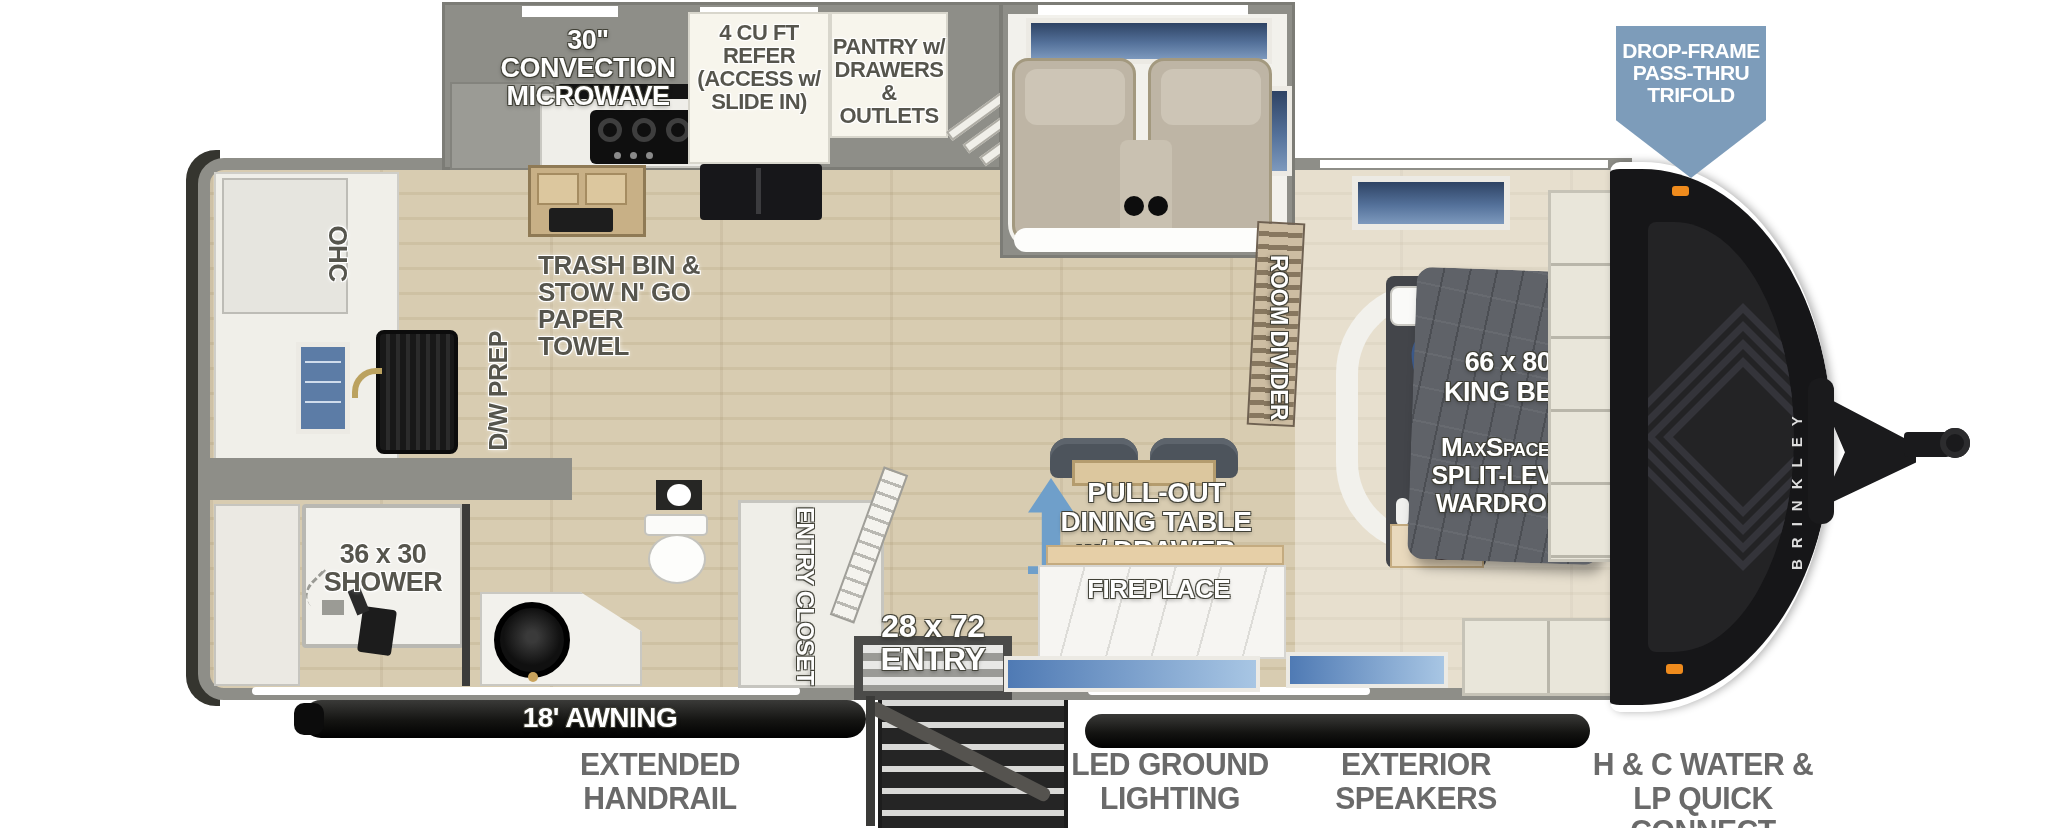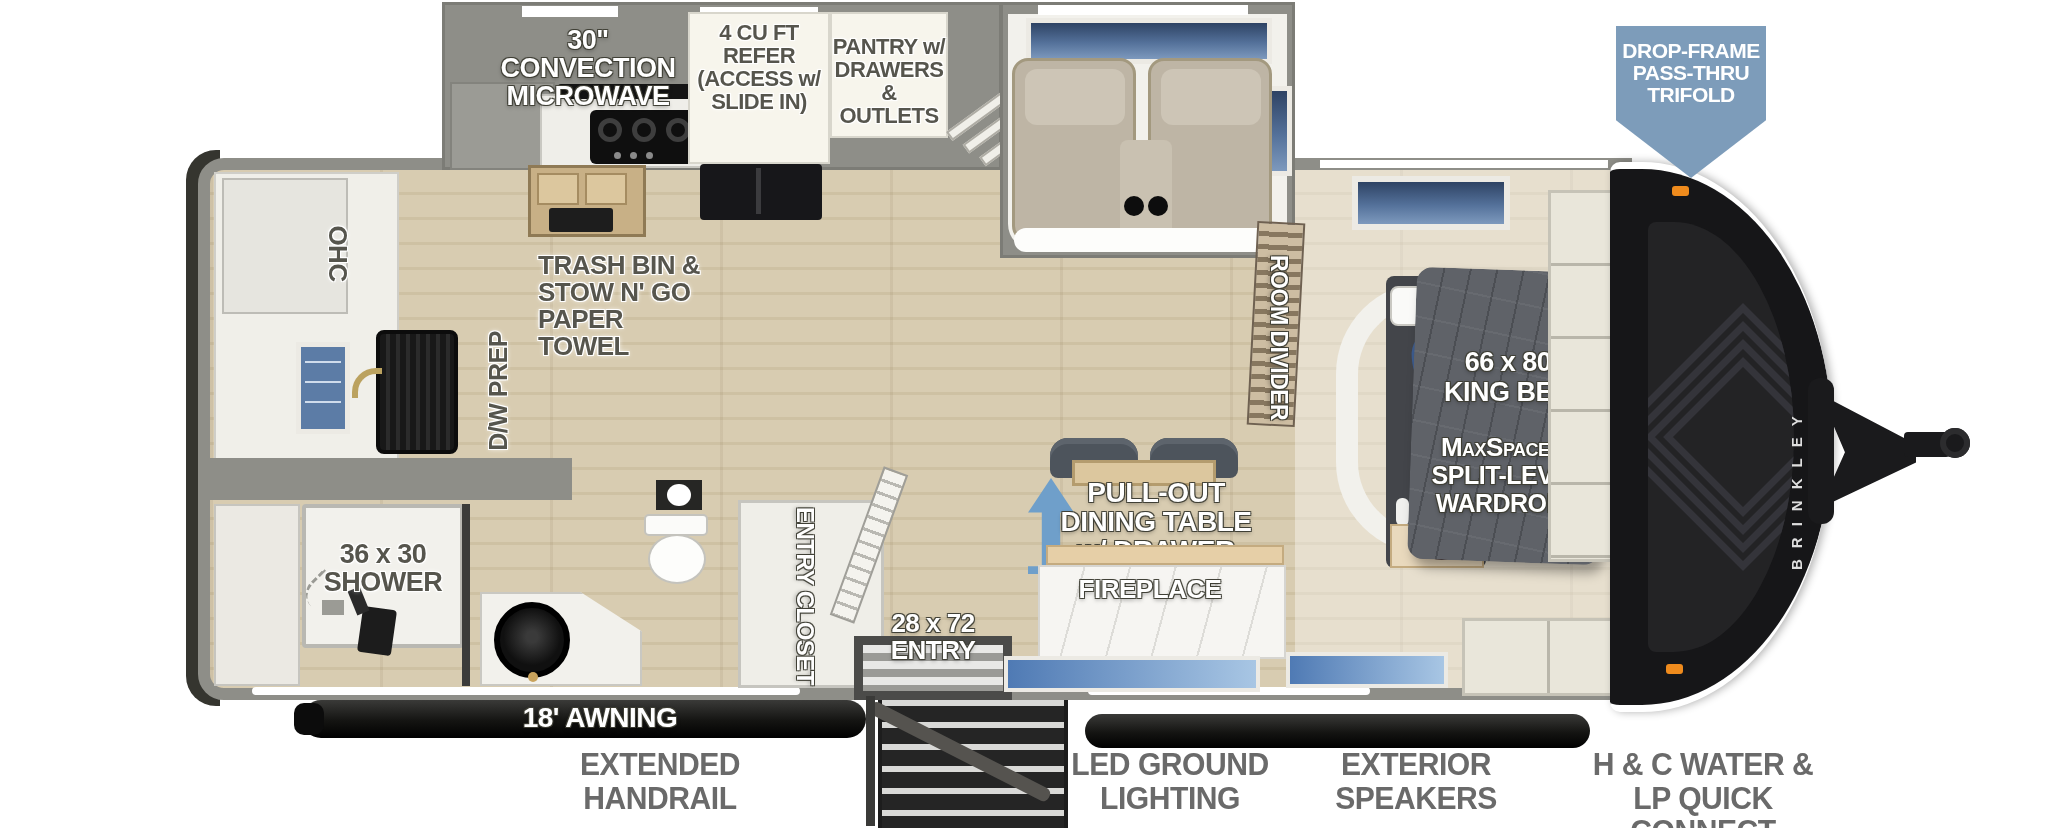--- a/index.html
+++ b/index.html
@@ -132,41 +132,41 @@
   <div class="abs" style="left:648px;top:534px;width:58px;height:50px;background:#fdfdfb;border:2px solid #c4c3bd;border-radius:50%;"></div>
   <div class="abs" style="left:656px;top:480px;width:46px;height:30px;background:#262624;">
     <div class="abs" style="left:11px;top:4px;width:24px;height:22px;background:#fff;border-radius:50%;"></div>
   </div>
 
   <div class="abs" style="left:738px;top:500px;width:146px;height:188px;background:#efeee8;border:3px solid #c6c5bf;"></div>
   <div class="abs lbl ow vert" style="left:792px;top:506px;height:180px;font-size:24px;">ENTRY CLOSET</div>
   <div class="abs" style="left:856px;top:466px;width:26px;height:158px;background:repeating-linear-gradient(180deg,#f4f3ee 0 10px,#b9b8b2 10px 13px);border:2px solid #9f9e98;transform:rotate(20deg);"></div>
 
   <div class="abs" style="left:854px;top:636px;width:158px;height:64px;border:9px solid #4b4b49;background:repeating-linear-gradient(180deg,#e8e8e6 0 8px,#9a9a96 8px 16px);"></div>
-  <div class="abs lbl ow" style="left:858px;top:610px;width:150px;font-size:26px;">28 x 72
+  <div class="abs lbl ow" style="left:858px;top:610px;width:150px;font-size:32px;">28 x 72
 ENTRY</div>
   <div class="abs" style="left:878px;top:700px;width:190px;height:128px;background:repeating-linear-gradient(180deg,#d9d9d7 0 6px,#252525 6px 22px);border-left:4px solid #1d1d1d;border-right:4px solid #1d1d1d;"></div>
   <div class="abs" style="left:874px;top:700px;width:200px;height:14px;background:#55534f;transform:rotate(27deg);transform-origin:left top;border-radius:6px;"></div>
   <div class="abs" style="left:866px;top:696px;width:9px;height:130px;background:#3a3a38;"></div>
 
   <div class="abs" style="left:302px;top:700px;width:564px;height:38px;background:linear-gradient(180deg,#3a3a38,#141412 55%,#000);border-radius:19px;"></div>
   <div class="abs" style="left:294px;top:703px;width:30px;height:32px;background:#0c0c0c;border-radius:10px;"></div>
   <div class="abs lbl ow" style="left:470px;top:703px;width:260px;font-size:28px;">18' AWNING</div>
   <div class="abs" style="left:1085px;top:714px;width:505px;height:34px;background:linear-gradient(180deg,#3a3a38,#141412 55%,#000);border-radius:17px;"></div>
 
   <div class="abs" style="left:1050px;top:438px;width:88px;height:40px;background:#4d545c;border-radius:18px 18px 8px 8px;box-shadow:inset 0 6px 0 #5d646c;"></div>
   <div class="abs" style="left:1150px;top:438px;width:88px;height:40px;background:#4d545c;border-radius:18px 18px 8px 8px;box-shadow:inset 0 6px 0 #5d646c;"></div>
   <div class="abs" style="left:1072px;top:460px;width:144px;height:26px;background:#dcc79e;border:3px solid #b49c6e;"></div>
   <div class="abs" style="left:1028px;top:478px;width:46px;height:96px;background:#6f9fca;clip-path:polygon(50% 0,100% 36%,70% 36%,70% 92%,100% 92%,100% 100%,0 100%,0 92%,30% 92%,30% 36%,0 36%);"></div>
   <div class="abs lbl ow" style="left:1058px;top:478px;width:196px;font-size:28px;">PULL-OUT
 DINING TABLE
 w/ DRAWER</div>
   <div class="abs" style="left:1046px;top:545px;width:238px;height:20px;background:#e6cfa7;border:2px solid #c4ab80;"></div>
   <div class="abs" style="left:1038px;top:565px;width:248px;height:94px;background:#f6f5f2;border:2px solid #d6d5d1;background-image:repeating-linear-gradient(105deg,transparent 0 42px,#dddcd8 42px 44px);"></div>
-  <div class="abs lbl ow" style="left:1070px;top:576px;width:160px;font-size:26px;">FIREPLACE</div>
+  <div class="abs lbl ow" style="left:1070px;top:576px;width:160px;font-size:26px;text-align:right;">FIREPLACE</div>
 
   <div class="abs frame-win glass-b" style="left:1004px;top:656px;width:256px;height:36px;border-width:4px;"></div>
   <div class="abs frame-win glass-b" style="left:1286px;top:652px;width:162px;height:36px;border-width:4px;"></div>
 
   <div class="abs" style="left:1252px;top:222px;width:48px;height:204px;background:repeating-linear-gradient(180deg,#cdbda2 0 8px,#87775f 8px 13px);border:2px solid #6f6151;transform:rotate(3deg);"></div>
   <div class="abs lbl ow vert" style="left:1266px;top:248px;height:180px;font-size:23px;">ROOM DIVIDER</div>
 
   <div class="abs" style="left:1320px;top:160px;width:288px;height:8px;background:#fff;"></div>
   <div class="abs frame-win glass" style="left:1352px;top:176px;width:158px;height:54px;border-width:6px;"></div>
 

